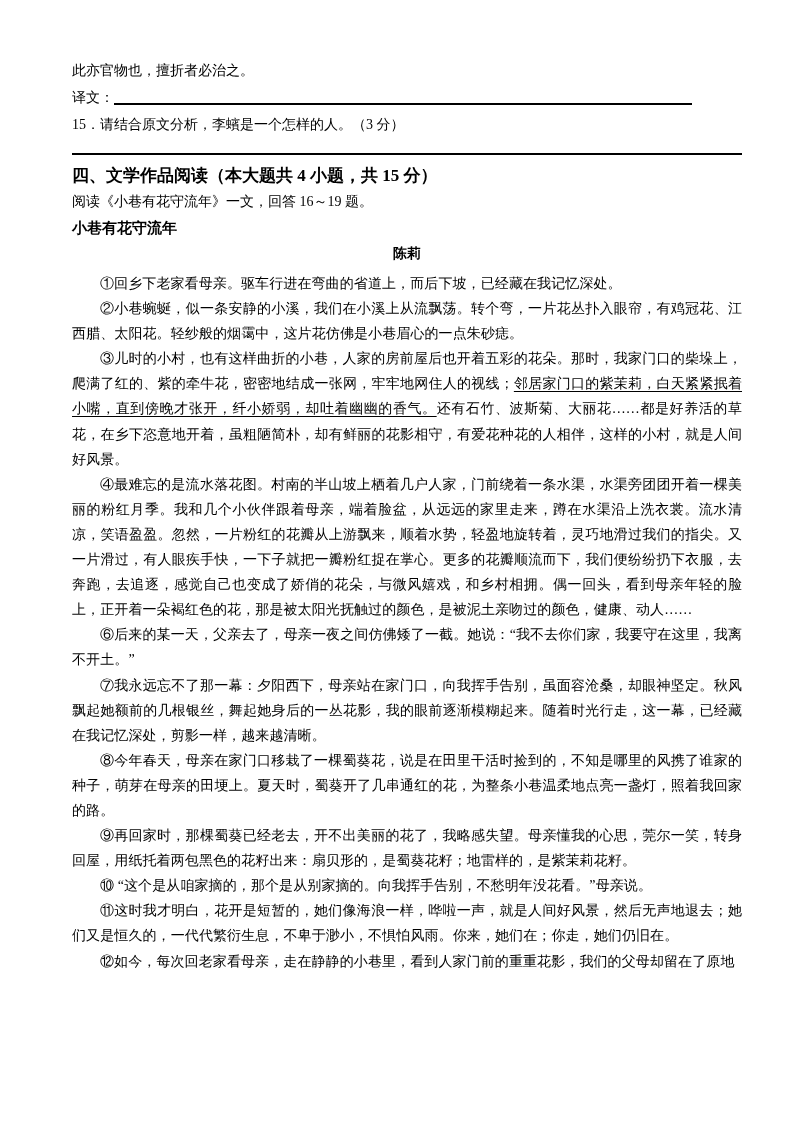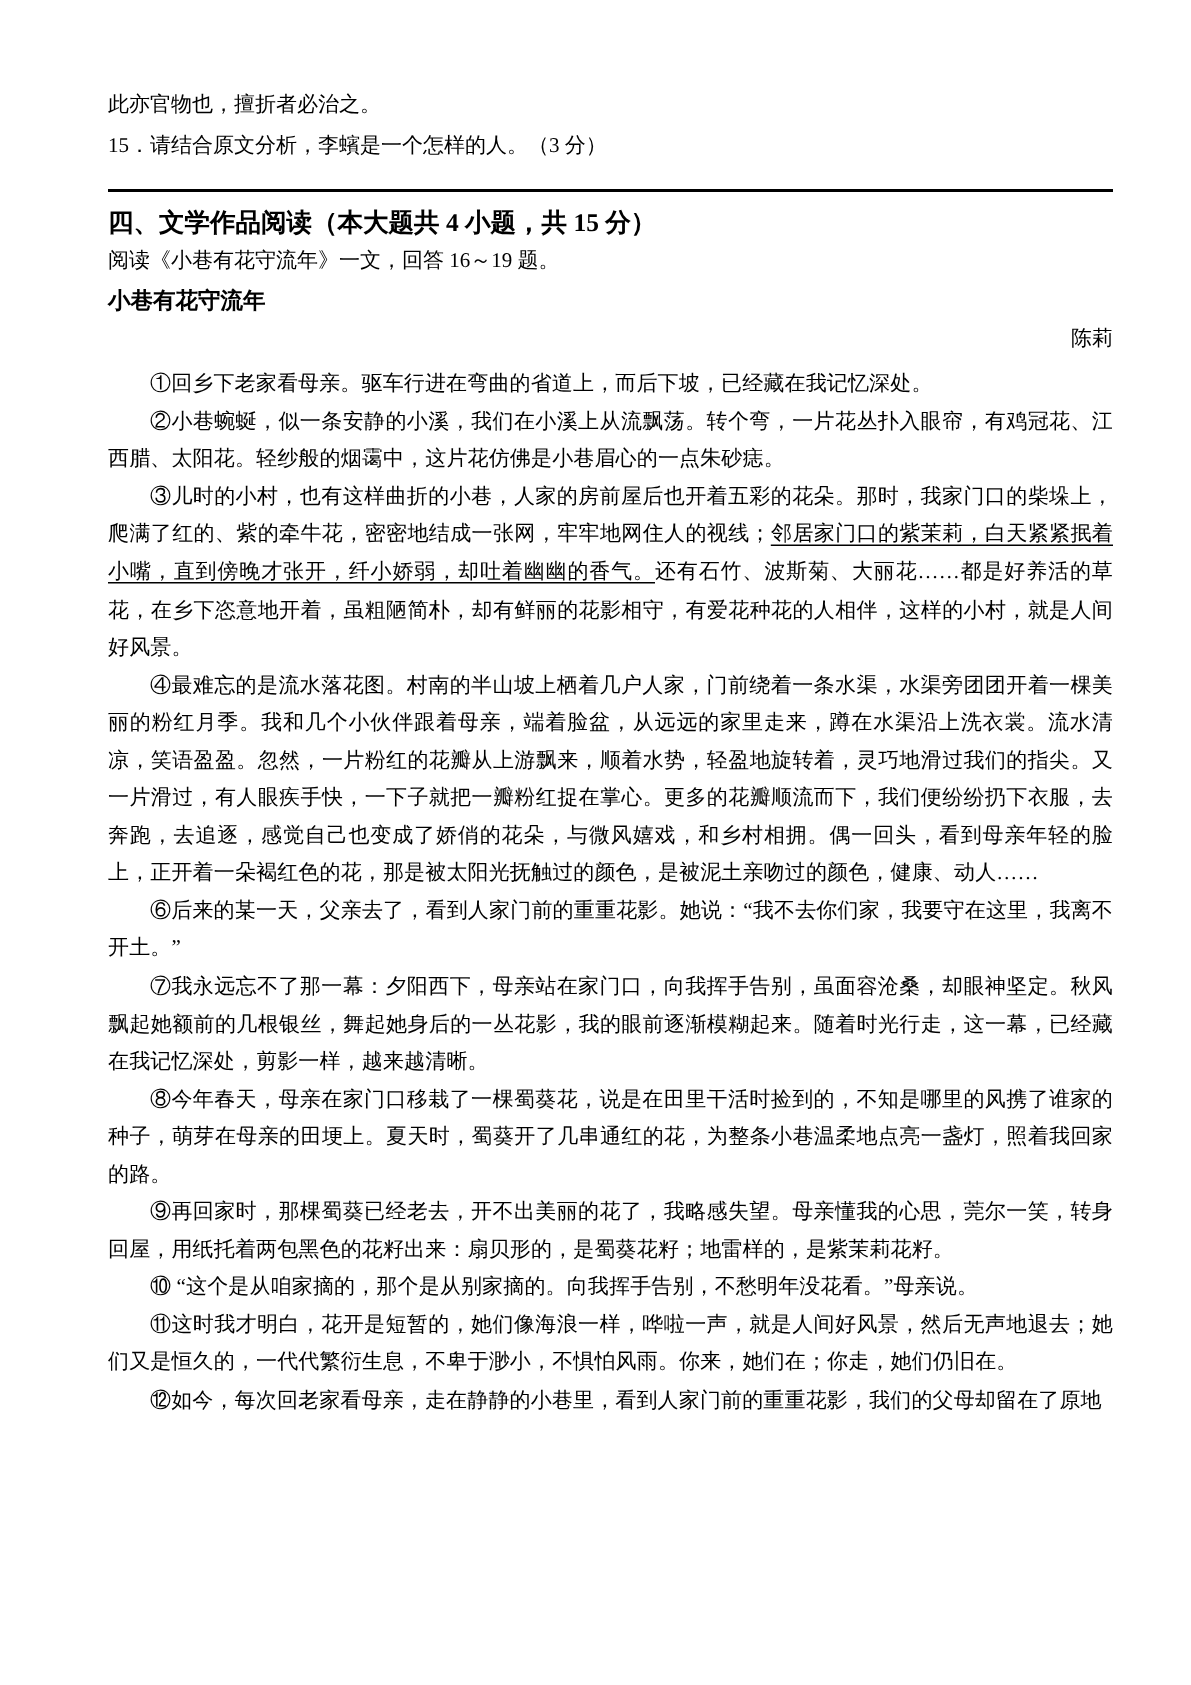--- a/index.html
+++ b/index.html
@@ -38,60 +38,62 @@
   }
   .instruction { line-height: 26px; }
   .title {
     font-size: 15px;
     font-weight: bold;
     text-align: left;
     line-height: 26px;
     margin: 0;
   }
   .author {
-    text-align: right;
+    text-align: center;
     line-height: 26px;
     margin-bottom: 4px;
+    font-weight: bold;
   }
   .para {
     line-height: 25.1px;
     text-align: justify;
     text-indent: 2em;
     letter-spacing: 0.1px;
   }
   .u {
     text-decoration: underline;
     text-underline-offset: 3px;
   }
 </style>
 </head>
 <body>
 
 <div class="page">
 
   <p class="line">此亦官物也，擅折者必治之。</p>
 
+  <p class="translation-line"><span>译文：</span><span class="blank"></span></p>
 
   <p class="line">15．请结合原文分析，李蠙是一个怎样的人。（3 分）</p>
 
   <hr class="divider">
 
   <p class="heading">四、文学作品阅读（本大题共 4 小题，共 15 分）</p>
 
   <p class="instruction">阅读《小巷有花守流年》一文，回答 16～19 题。</p>
 
   <p class="title">小巷有花守流年</p>
 
   <p class="author">陈莉</p>
 
   <p class="para">①回乡下老家看母亲。驱车行进在弯曲的省道上，而后下坡，已经藏在我记忆深处。</p>
   <p class="para">②小巷蜿蜒，似一条安静的小溪，我们在小溪上从流飘荡。转个弯，一片花丛扑入眼帘，有鸡冠花、江西腊、太阳花。轻纱般的烟霭中，这片花仿佛是小巷眉心的一点朱砂痣。</p>
   <p class="para"><span>③儿时的小村，也有这样曲折的小巷，人家的房前屋后也开着五彩的花朵。那时，我家门口的柴垛上，爬满了红的、紫的牵牛花，密密地结成一张网，牢牢地网住人的视线；</span><span class="u">邻居家门口的紫茉莉，白天紧紧抿着小嘴，直到傍晚才张开，纤小娇弱，却吐着幽幽的香气。</span><span>还有石竹、波斯菊、大丽花……都是好养活的草花，在乡下恣意地开着，虽粗陋简朴，却有鲜丽的花影相守，有爱花种花的人相伴，这样的小村，就是人间好风景。</span></p>
   <p class="para">④最难忘的是流水落花图。村南的半山坡上栖着几户人家，门前绕着一条水渠，水渠旁团团开着一棵美丽的粉红月季。我和几个小伙伴跟着母亲，端着脸盆，从远远的家里走来，蹲在水渠沿上洗衣裳。流水清凉，笑语盈盈。忽然，一片粉红的花瓣从上游飘来，顺着水势，轻盈地旋转着，灵巧地滑过我们的指尖。又一片滑过，有人眼疾手快，一下子就把一瓣粉红捉在掌心。更多的花瓣顺流而下，我们便纷纷扔下衣服，去奔跑，去追逐，感觉自己也变成了娇俏的花朵，与微风嬉戏，和乡村相拥。偶一回头，看到母亲年轻的脸上，正开着一朵褐红色的花，那是被太阳光抚触过的颜色，是被泥土亲吻过的颜色，健康、动人……</p>
-  <p class="para">⑥后来的某一天，父亲去了，看到人家门前的重重花影。她说：“我不去你们家，我要守在这里，我离不开土。”</p>
+  <p class="para">⑥后来的某一天，父亲去了，母亲一夜之间仿佛矮了一截。她说：“我不去你们家，我要守在这里，我离不开土。”</p>
   <p class="para">⑦我永远忘不了那一幕：夕阳西下，母亲站在家门口，向我挥手告别，虽面容沧桑，却眼神坚定。秋风飘起她额前的几根银丝，舞起她身后的一丛花影，我的眼前逐渐模糊起来。随着时光行走，这一幕，已经藏在我记忆深处，剪影一样，越来越清晰。</p>
   <p class="para">⑧今年春天，母亲在家门口移栽了一棵蜀葵花，说是在田里干活时捡到的，不知是哪里的风携了谁家的种子，萌芽在母亲的田埂上。夏天时，蜀葵开了几串通红的花，为整条小巷温柔地点亮一盏灯，照着我回家的路。</p>
   <p class="para">⑨再回家时，那棵蜀葵已经老去，开不出美丽的花了，我略感失望。母亲懂我的心思，莞尔一笑，转身回屋，用纸托着两包黑色的花籽出来：扇贝形的，是蜀葵花籽；地雷样的，是紫茉莉花籽。</p>
   <p class="para">⑩ “这个是从咱家摘的，那个是从别家摘的。向我挥手告别，不愁明年没花看。”母亲说。</p>
   <p class="para">⑪这时我才明白，花开是短暂的，她们像海浪一样，哗啦一声，就是人间好风景，然后无声地退去；她们又是恒久的，一代代繁衍生息，不卑于渺小，不惧怕风雨。你来，她们在；你走，她们仍旧在。</p>
   <p class="para">⑫如今，每次回老家看母亲，走在静静的小巷里，看到人家门前的重重花影，我们的父母却留在了原地</p>
 
 </div>
 
 </body></html>

